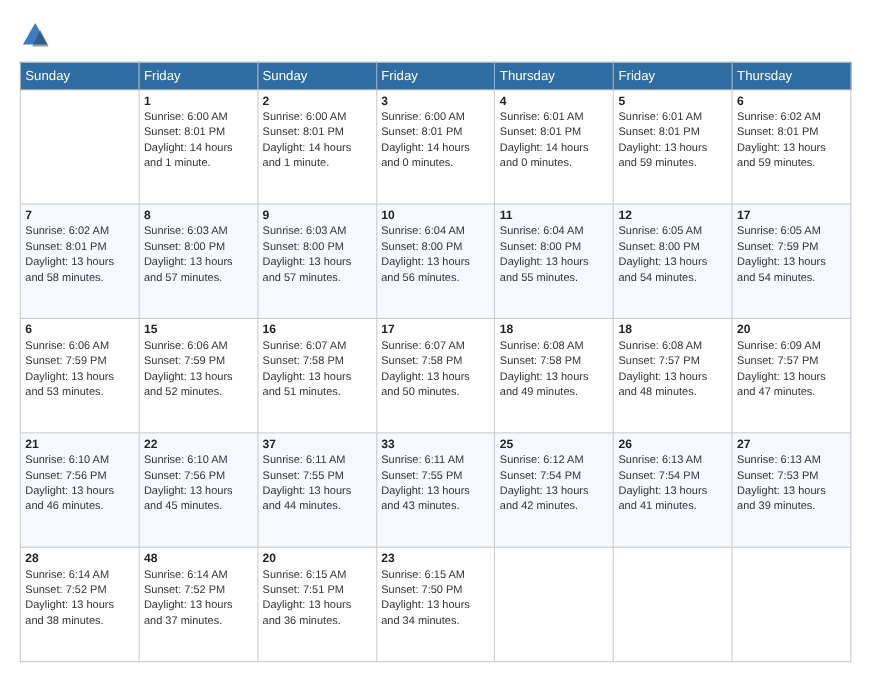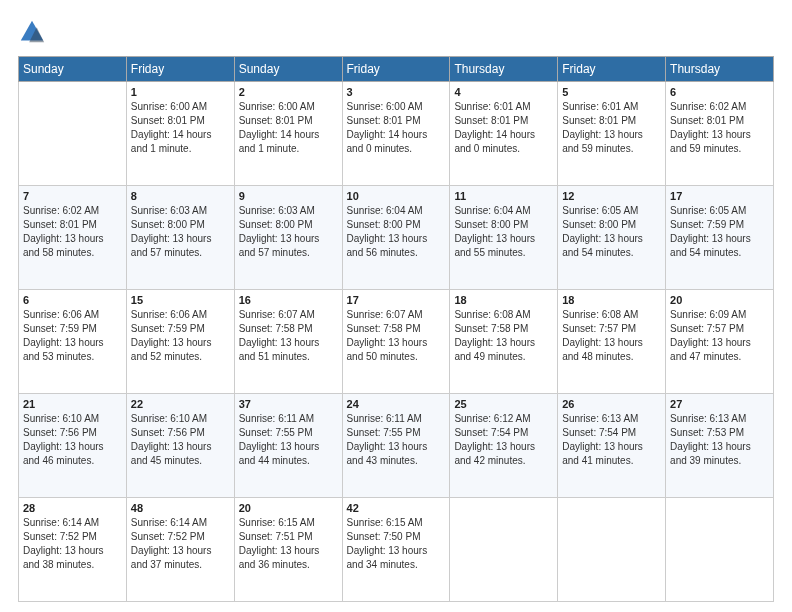--- a/index.html
+++ b/index.html
@@ -225,21 +225,21 @@
           </td>
           <td>
             <div class="day-number">22</div>
             <div class="day-detail">Sunrise: 6:10 AM<br>Sunset: 7:56 PM<br>Daylight: 13 hours and 45 minutes.</div>
           </td>
           <td>
             <div class="day-number">37</div>
             <div class="day-detail">Sunrise: 6:11 AM<br>Sunset: 7:55 PM<br>Daylight: 13 hours and 44 minutes.</div>
           </td>
           <td>
-            <div class="day-number">24</div>
+            <div class="day-number">33</div>
             <div class="day-detail">Sunrise: 6:11 AM<br>Sunset: 7:55 PM<br>Daylight: 13 hours and 43 minutes.</div>
           </td>
           <td>
             <div class="day-number">25</div>
             <div class="day-detail">Sunrise: 6:12 AM<br>Sunset: 7:54 PM<br>Daylight: 13 hours and 42 minutes.</div>
           </td>
           <td>
             <div class="day-number">26</div>
             <div class="day-detail">Sunrise: 6:13 AM<br>Sunset: 7:54 PM<br>Daylight: 13 hours and 41 minutes.</div>
           </td>
@@ -255,21 +255,21 @@
           </td>
           <td>
             <div class="day-number">48</div>
             <div class="day-detail">Sunrise: 6:14 AM<br>Sunset: 7:52 PM<br>Daylight: 13 hours and 37 minutes.</div>
           </td>
           <td>
             <div class="day-number">20</div>
             <div class="day-detail">Sunrise: 6:15 AM<br>Sunset: 7:51 PM<br>Daylight: 13 hours and 36 minutes.</div>
           </td>
           <td>
-            <div class="day-number">42</div>
+            <div class="day-number">23</div>
             <div class="day-detail">Sunrise: 6:15 AM<br>Sunset: 7:50 PM<br>Daylight: 13 hours and 34 minutes.</div>
           </td>
           <td class="empty-cell"></td>
           <td class="empty-cell"></td>
           <td class="empty-cell"></td>
         </tr>
       </tbody>
   </table>
 </div>
 

